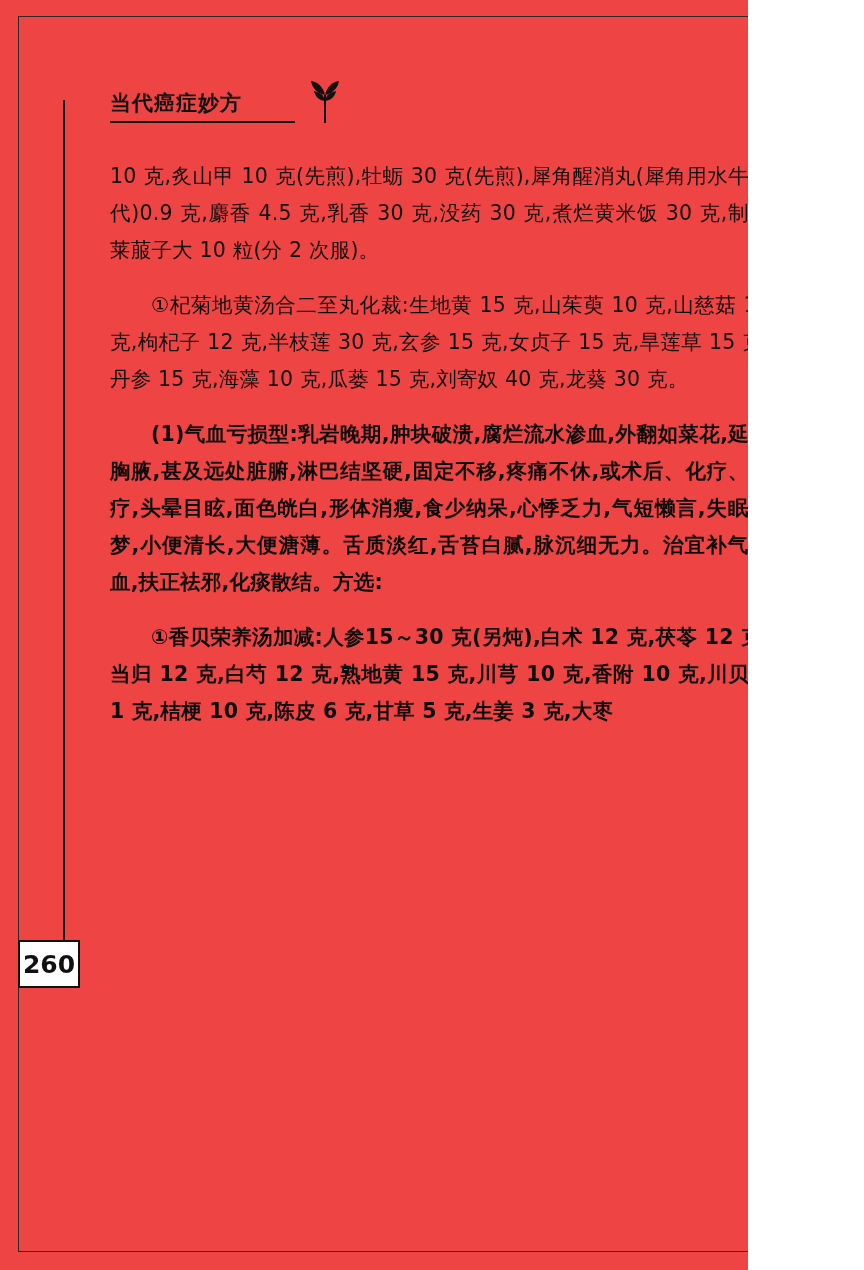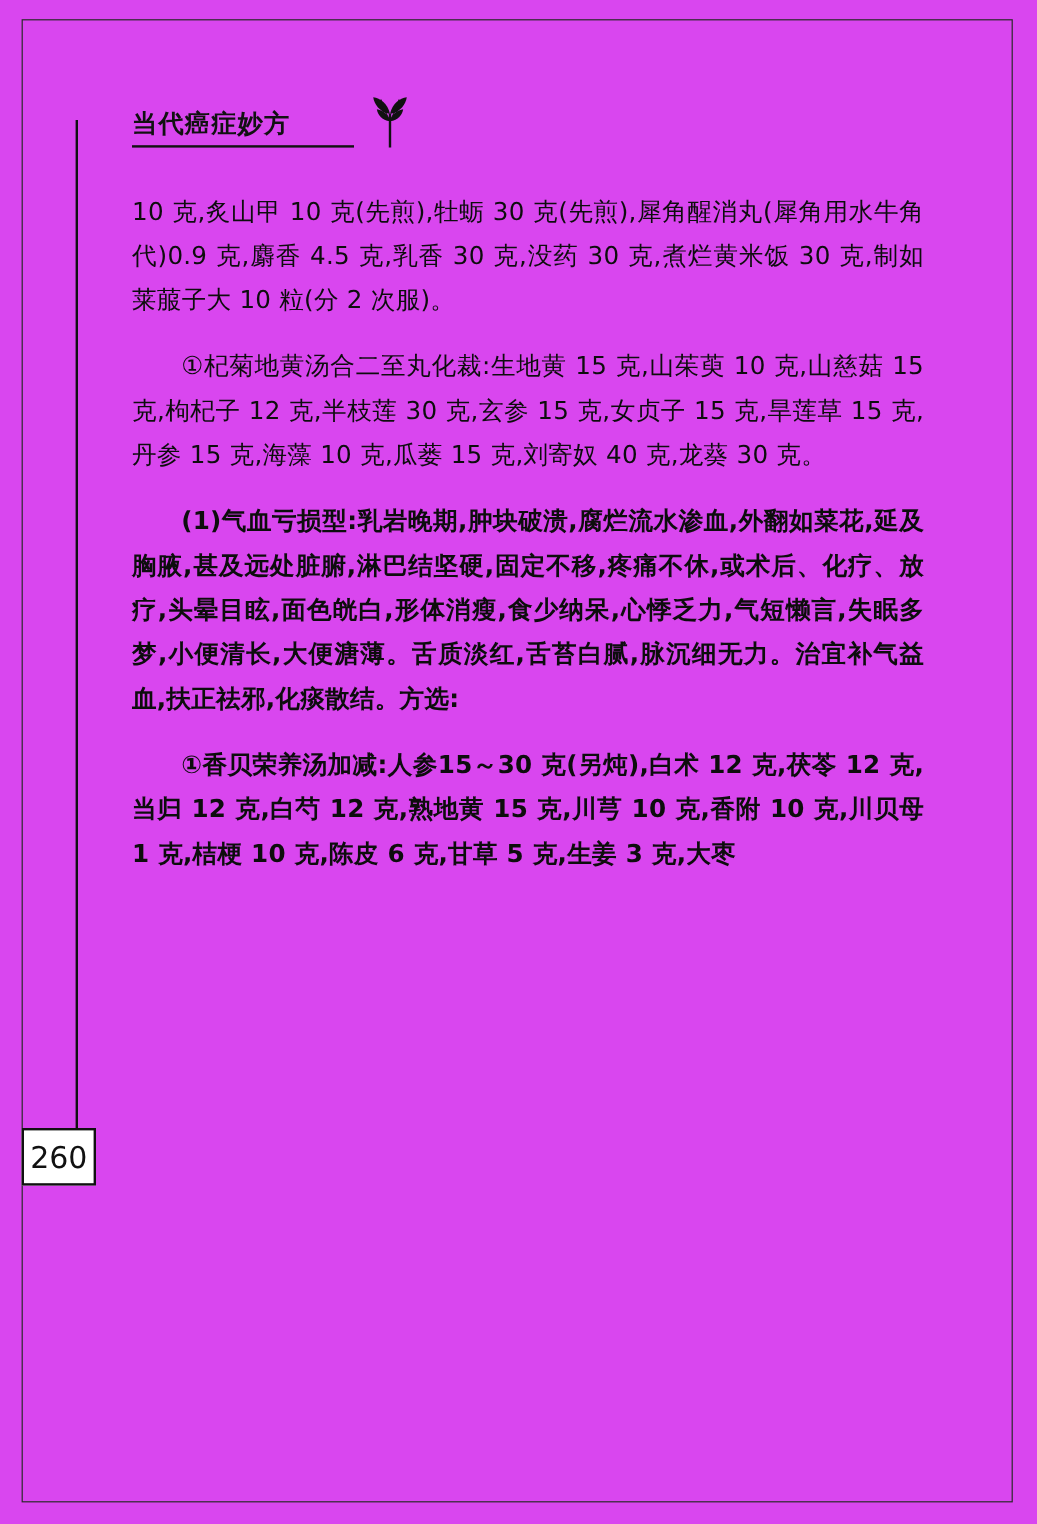--- a/index.html
+++ b/index.html
@@ -5,23 +5,23 @@
   html, body {
     margin: 0;
     padding: 0;
     background: #ffffff;
   }
   body {
     font-family: "Liberation Serif", "DejaVu Serif", serif;
   }
   .page {
     position: relative;
-    width: 864px;
+    width: 748px;
     height: 1270px;
-    background: #d946ef;
+    background: #ef4444;
     overflow: hidden;
   }
   
   .page-frame {
     position: absolute;
     left: 18px;
     top: 16px;
     width: 826px;
     height: 1236px;
     border: 1px solid #2a2a2a;
@@ -77,21 +77,21 @@
     top: 940px;
     width: 62px;
     height: 48px;
     border: 2px solid #111;
     box-sizing: border-box;
     display: flex;
     align-items: center;
     justify-content: center;
     font-family: "DejaVu Sans", "Liberation Sans", sans-serif;
     font-size: 25px;
-    font-weight: normal;
+    font-weight: bold;
     color: #111;
     background: #fff;
   }
   
   .content {
     position: absolute;
     left: 110px;
     top: 140px;
     width: 660px;
   }

